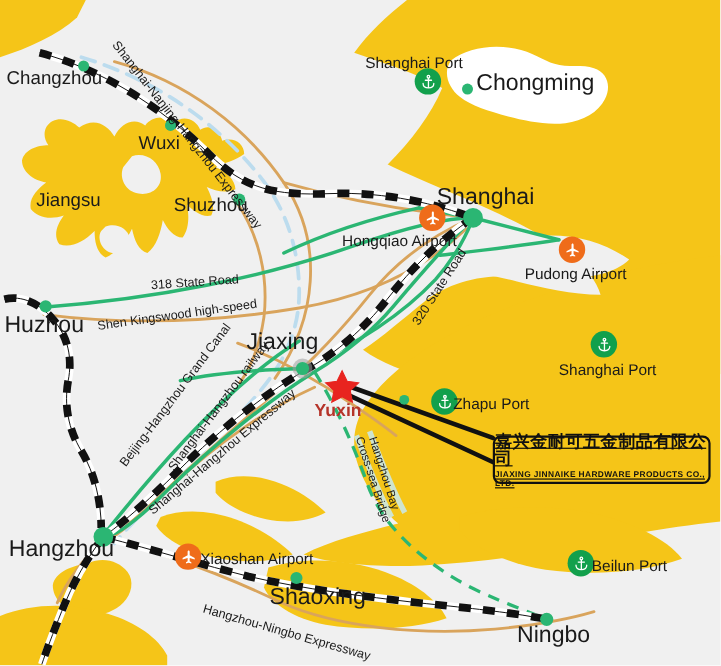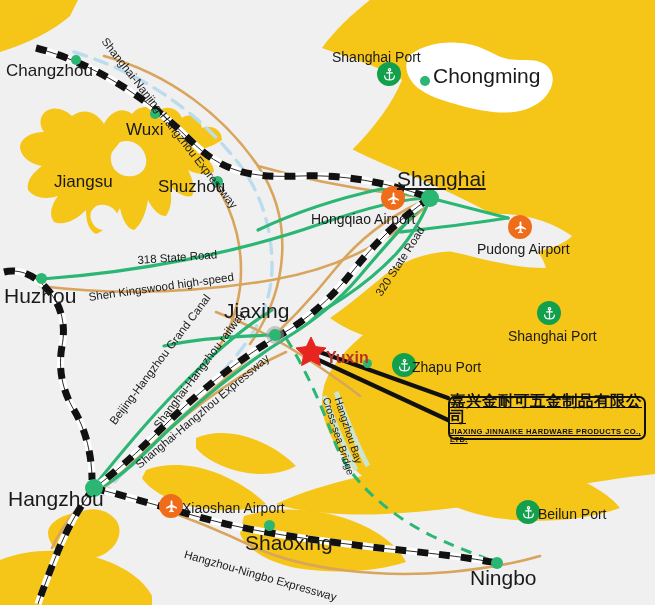--- a/index.html
+++ b/index.html
@@ -3,21 +3,21 @@
 <meta charset="utf-8">
 <style>
   html,body{margin:0;padding:0;background:#ffffff;}
   body{font-family:"Liberation Sans","DejaVu Sans",sans-serif;}
   #map-root{position:relative;width:655px;height:605px;overflow:hidden;background:#f0f0f0;padding-left:24px;}
   #map-svg{position:absolute;left:0;top:0;width:655px;height:605px;}
 
   .lbl{position:absolute;white-space:nowrap;color:#1a1a1a;line-height:1;}
   .city-big{font-size:21px;}
   .city-mid{font-size:17px;}
-  .prov{font-size:17px;margin-left:21px;}
+  .prov{font-size:17px;}
   .poi{font-size:14px;}
   .road-lbl{font-size:11.5px;color:#1a1a1a;transform-origin:0 0;}
   .road-lbl.sm{font-size:10.5px;}
   .yuxin{font-size:16px;font-weight:bold;color:#b5342a;}
 
   
   #company-box{
     position:absolute;left:448px;top:396px;width:198px;height:44px;
     background:#f5c518;border:2.6px solid #111;border-radius:7px;
     box-sizing:border-box;display:flex;flex-direction:column;
@@ -350,21 +350,21 @@
     <svg width="15" height="15" viewBox="0 0 24 24" fill="#ffffff">
       <path d="M12 2.2c.9 0 1.5.9 1.5 2v5.1l7.3 4.1v2l-7.3-2.2v4.6l2.4 1.7v1.6L12 20.2l-3.9 .9v-1.6l2.4-1.7v-4.6L3.2 15.4v-2l7.3-4.1V4.2c0-1.1.6-2 1.5-2z"></path>
     </svg>
   </div>
 
   <div class="lbl city-mid" style="left:6px;top:62px;">Changzhou</div>
   <div class="lbl city-mid" style="left:126px;top:121px;">Wuxi</div>
   <div class="lbl city-mid" style="left:158px;top:178px;">Shuzhou</div>
   <div class="lbl city-big" style="left:4px;top:285px;">Huzhou</div>
   <div class="lbl city-big" style="left:224px;top:300px;">Jiaxing</div>
-  <div class="lbl city-big" style="left:397px;top:168px;text-decoration:underline;">Shanghai</div>
+  <div class="lbl city-big" style="left:397px;top:168px;">Shanghai</div>
   <div class="lbl city-big" style="left:8px;top:488px;">Hangzhou</div>
   <div class="lbl city-big" style="left:433px;top:65px;">Chongming</div>
   <div class="lbl city-big" style="left:245px;top:532px;">Shaoxing</div>
   <div class="lbl city-big" style="left:470px;top:567px;">Ningbo</div>
 
   <div class="lbl prov" style="left:33px;top:173px;">Jiangsu</div>
 
   <div class="lbl poi" style="left:332px;top:50px;">Shanghai Port</div>
   <div class="lbl poi" style="left:508px;top:329px;">Shanghai Port</div>
   <div class="lbl poi" style="left:412px;top:360px;">Zhapu Port</div>
@@ -377,20 +377,20 @@
   <div class="lbl road-lbl" style="left:137px;top:255px;transform:rotate(-4deg);">318 State Road</div>
   <div class="lbl road-lbl" style="left:374px;top:292px;transform:rotate(-57deg);">320 State Road</div>
   <div class="lbl road-lbl" style="left:88px;top:292px;transform:rotate(-8deg);">Shen Kingswood high-speed</div>
   <div class="lbl road-lbl" style="left:108px;top:420px;transform:rotate(-53deg);">Beijing-Hangzhou Grand Canal</div>
   <div class="lbl road-lbl" style="left:152px;top:424px;transform:rotate(-53deg);">Shanghai-Hangzhou railway</div>
   <div class="lbl road-lbl" style="left:134px;top:462px;transform:rotate(-40deg);">Shanghai-Hangzhou Expressway</div>
   <div class="lbl road-lbl" style="left:186px;top:549px;transform:rotate(16deg);">Hangzhou-Ningbo Expressway</div>
   <div class="lbl road-lbl sm" style="left:343px;top:396px;transform:rotate(72deg);">Hangzhou Bay</div>
   <div class="lbl road-lbl sm" style="left:331px;top:396px;transform:rotate(72deg);">Cross-sea Bridge</div>
 
-  <div class="lbl yuxin" style="left:286px;top:350px;margin-left:40px;">Yuxin</div>
+  <div class="lbl yuxin" style="left:286px;top:366px;">Yuxin</div>
 
   <div id="company-box">
     <div id="company-cn">嘉兴金耐可五金制品有限公司</div>
     <div id="company-en">JIAXING JINNAIKE HARDWARE PRODUCTS CO., LTD.</div>
   </div>
 
 </div>
 
 </body></html>

